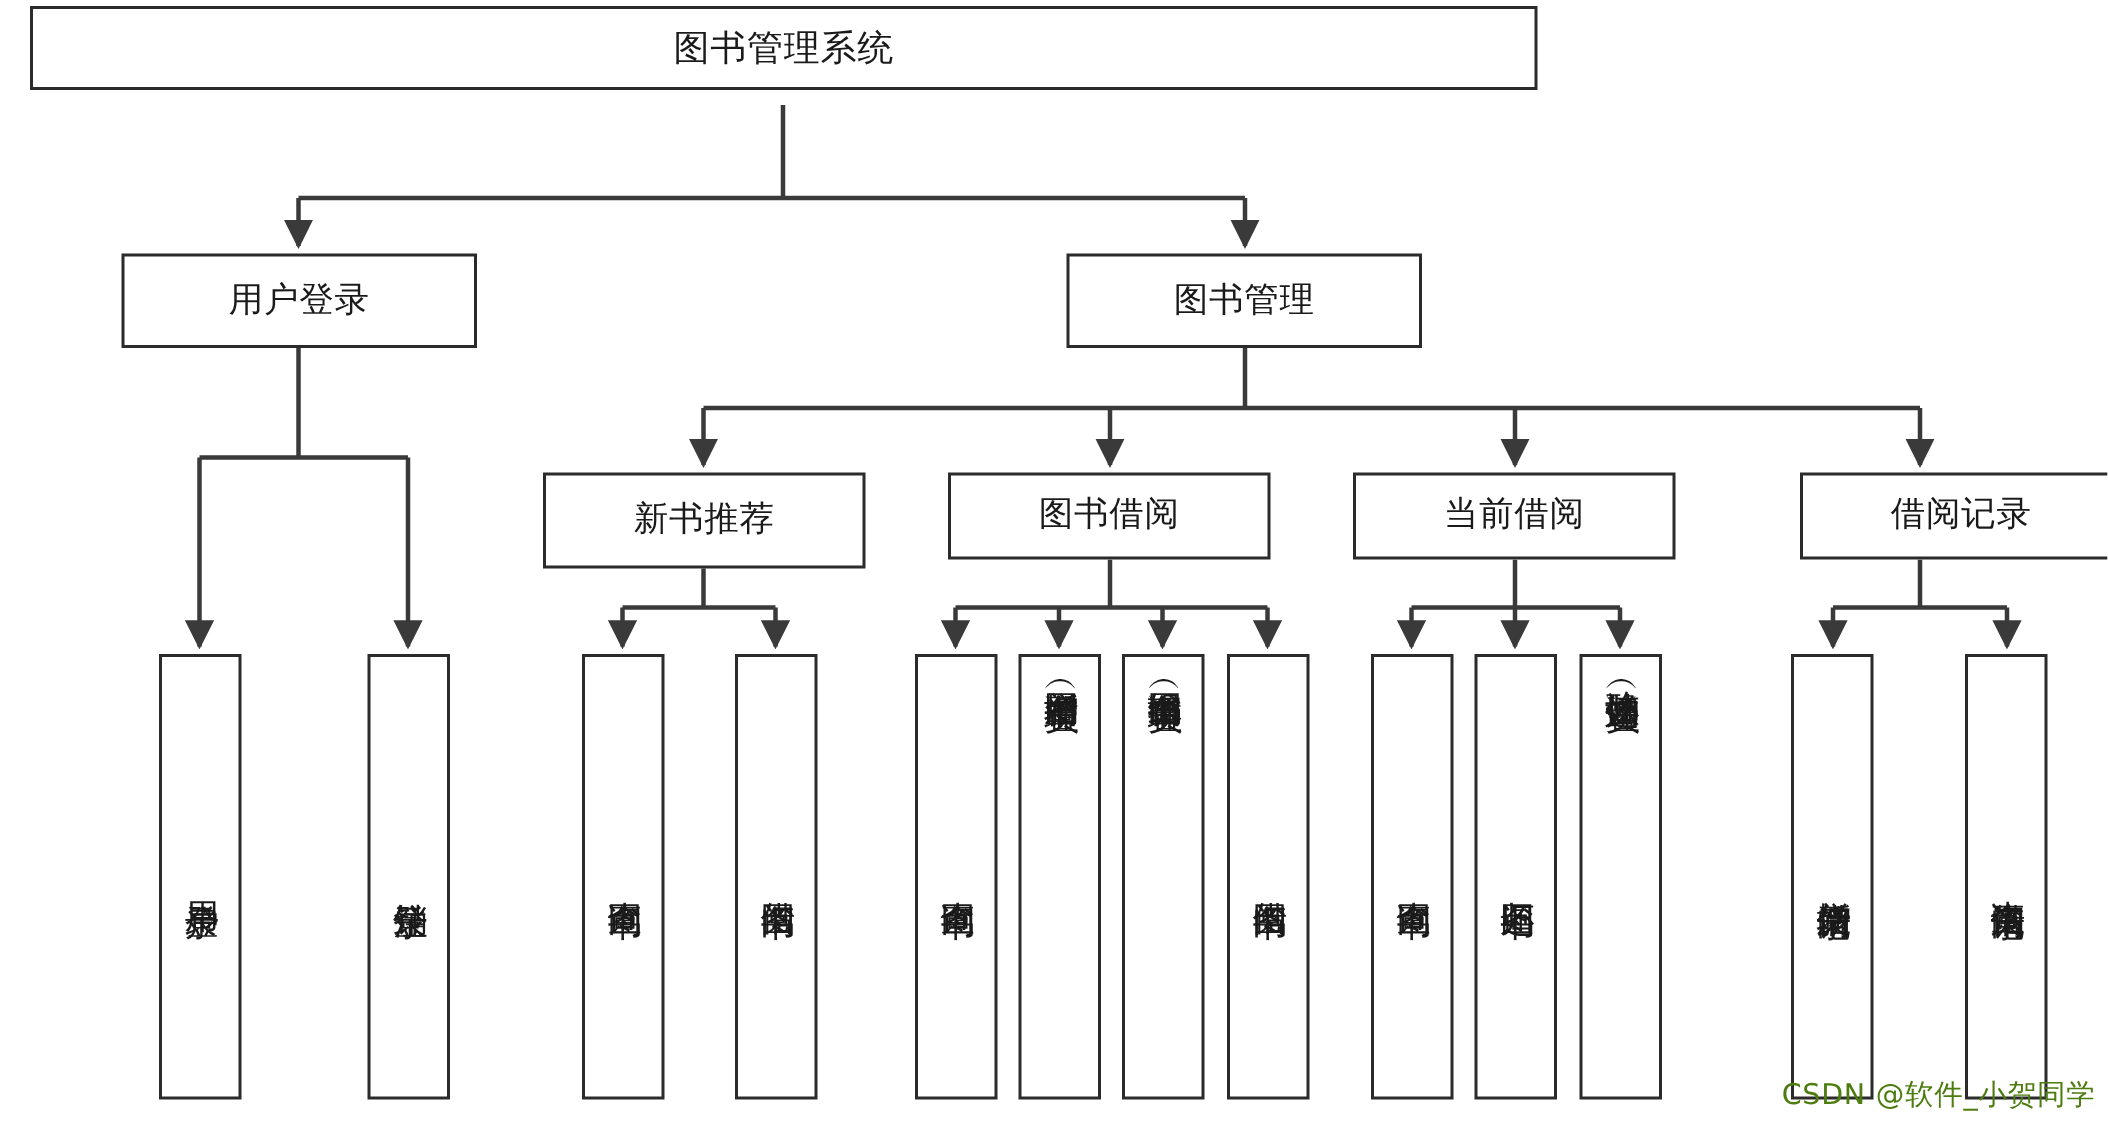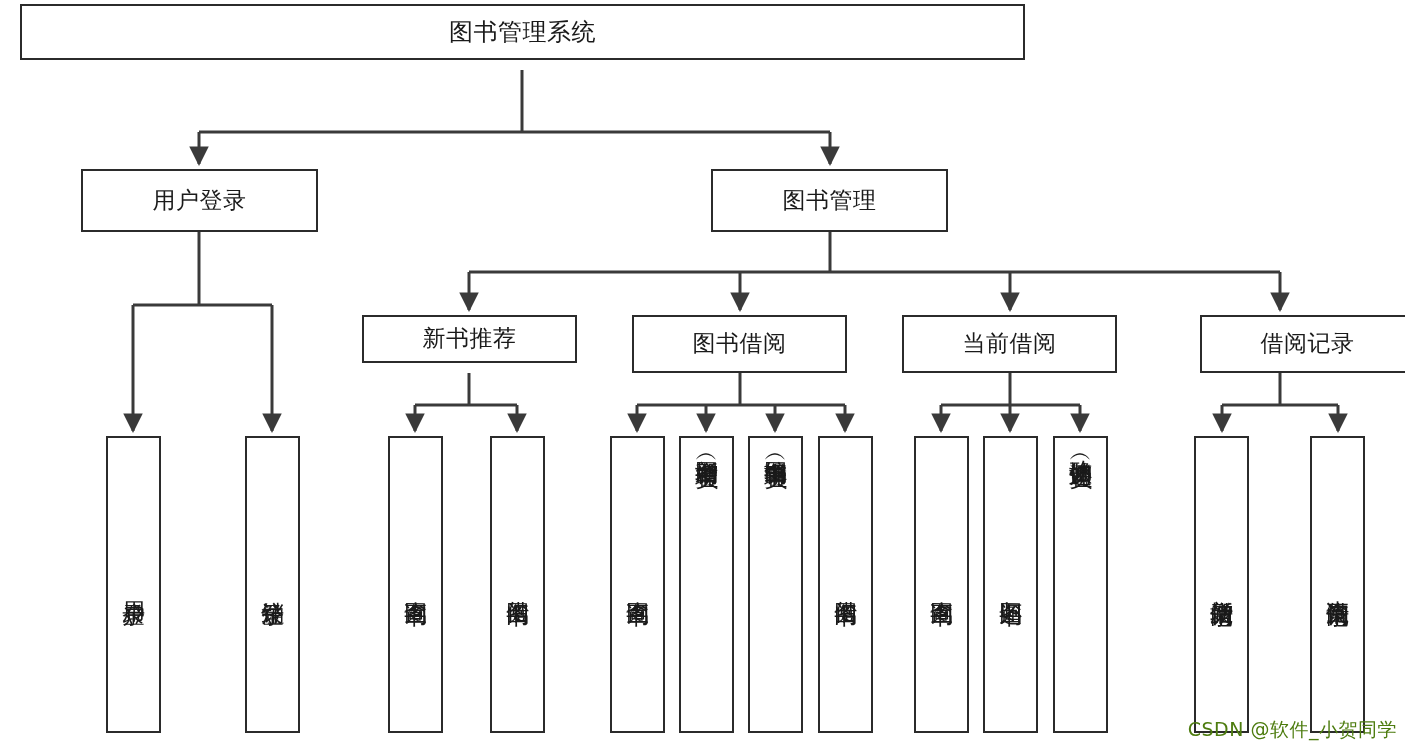--- a/index.html
+++ b/index.html
@@ -142,21 +142,21 @@
       <path d="M 1338 405 L 1338 431" marker-end="url(#arrow)"></path>
     </g>
   </svg>
 
   <div class="node horiz root" style="left:20px; top:4px; width:1005px; height:56px;">图书管理系统</div>
 
   <div class="node horiz" style="left:81px; top:169px; width:237px; height:63px;">用户登录</div>
 
   <div class="node horiz" style="left:711px; top:169px; width:237px; height:63px;">图书管理</div>
 
-  <div class="node horiz" style="left:362px; top:315px; width:215px; height:48px;">新书推荐</div>
+  <div class="node horiz" style="left:362px; top:315px; width:215px; height:64px;">新书推荐</div>
 
   <div class="node horiz" style="left:632px; top:315px; width:215px; height:58px;">图书借阅</div>
 
   <div class="node horiz" style="left:902px; top:315px; width:215px; height:58px;">当前借阅</div>
 
   <div class="node horiz" style="left:1172px; top:315px; width:215px; height:58px;margin-left:28px;">借阅记录</div>
 
   <div class="node vert" style="left:106px; top:436px; width:55px; height:297px;">
     <span class="vcenter">
       <span class="vlabel">用户登录</span>

